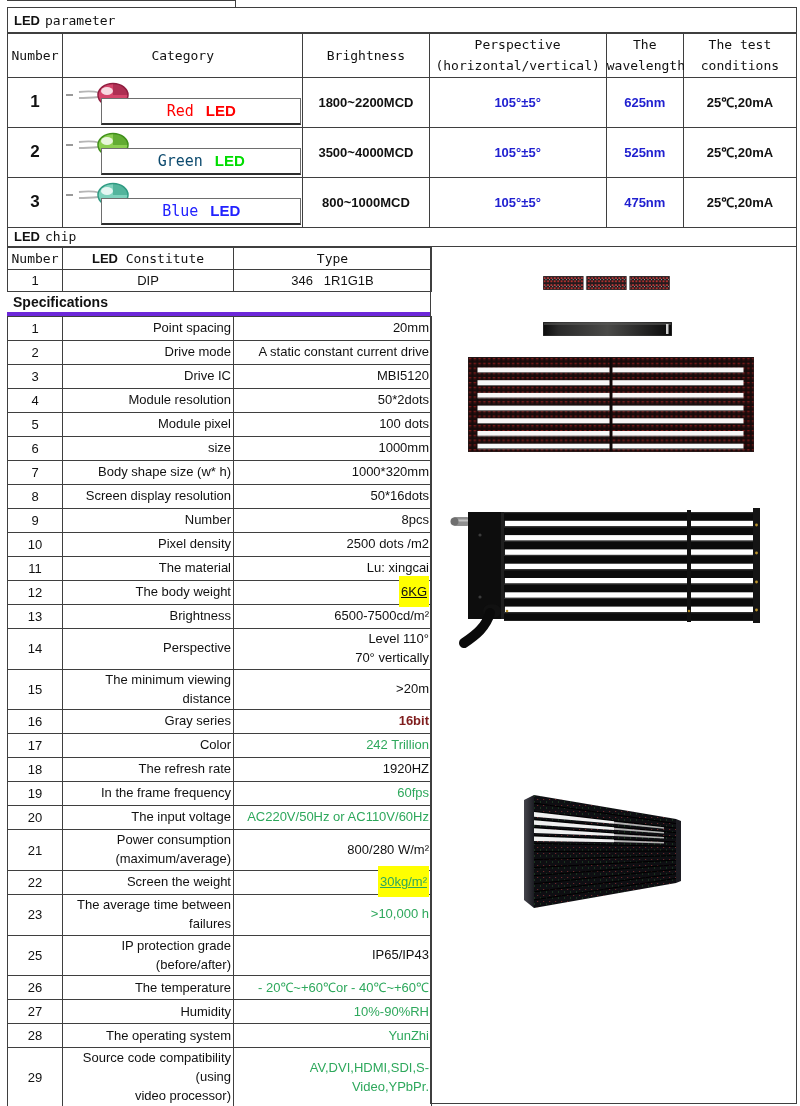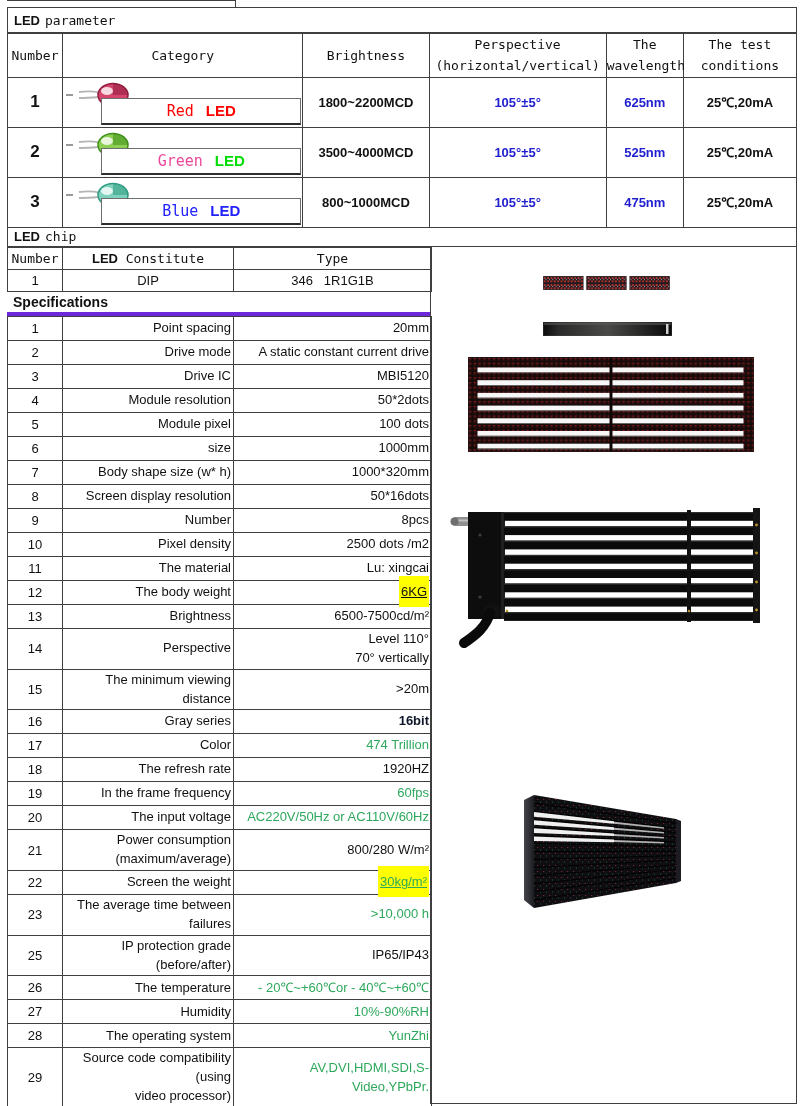--- a/index.html
+++ b/index.html
@@ -45,21 +45,21 @@
   #sec-specs { height:24px; border-bottom:4px solid #6d28d9; display:flex; align-items:center;
                padding-left:6px; font-weight:bold; font-size:14px; }
 
   #spec-table { width:424px; height:788px; font-size:13px; }
   #spec-table td { padding:1px 2px; }
   #spec-table tr.s { height:24px; }
   #spec-table tr.t { height:40px; }
   .multiline { white-space:pre-line; line-height:1.45;text-align:right; }
   .v-black { color:#111; }
   .v-green { color:#2ea85c; }
-  .v-green-b { color:#0f172a; font-weight:bold; }
+  .v-green-b { color:#7f1d1d; font-weight:bold; }
   .hl { background:#ffff00; text-decoration:underline; padding:8px 2px; }
 
   #right-cell { position:absolute; left:431px; top:247px; width:365px; height:856px; }
   .photo { position:absolute; }
 </style>
 </head>
 <body>
 
 <div class="page">
 
@@ -118,21 +118,21 @@
           <td class="cat-cell">
             <svg class="bulb" width="100" height="34" viewBox="0 0 100 34">
               <line x1="1" y1="14" x2="8" y2="14" stroke="#999" stroke-width="2"></line>
               <path d="M14 11 C22 10 28 10 34 11.5" fill="none" stroke="#b5b5b5" stroke-width="1.8"></path>
               <path d="M14 17 C22 17 28 16.5 34 16" fill="none" stroke="#b5b5b5" stroke-width="1.8"></path>
               <ellipse cx="48" cy="14" rx="15" ry="11.5" fill="#8ccf52" stroke="#3f8f1a" stroke-width="1.5"></ellipse>
               <path d="M48 2.5 A15 11.5 0 0 1 63 14 L48 14 Z" fill="#3f8f1a" opacity="0.55"></path>
               <ellipse cx="42" cy="10" rx="6" ry="4" fill="#ffffff" opacity="0.8"></ellipse>
             </svg>
             <div class="label-box">
-              <span class="led-name" style="color:#ec4899">Green</span>
+              <span class="led-name" style="color:#0c4a6e">Green</span>
               <span class="led-word" style="color:#00dd00">LED</span>
             </div>
           </td>
           <td class="val-bold">3500~4000MCD</td>
           <td class="val-blue">105°±5°</td>
           <td class="val-blue">525nm</td>
           <td class="val-bold">25℃,20mA</td>
         </tr>
         <tr class="data-row">
           <td class="row-num">3</td>
@@ -270,21 +270,21 @@
             <td class="multiline v-black">&gt;20m</td>
           </tr>
           <tr class="s">
             <td>16</td>
             <td class="multiline">Gray series</td>
             <td class="multiline v-green-b">16bit</td>
           </tr>
           <tr class="s">
             <td>17</td>
             <td class="multiline">Color</td>
-            <td class="multiline v-green">474 Trillion</td>
+            <td class="multiline v-green">242 Trillion</td>
           </tr>
           <tr class="s">
             <td>18</td>
             <td class="multiline">The refresh rate</td>
             <td class="multiline v-black">1920HZ</td>
           </tr>
           <tr class="s">
             <td>19</td>
             <td class="multiline">In the frame frequency</td>
             <td class="multiline v-green">60fps</td>

